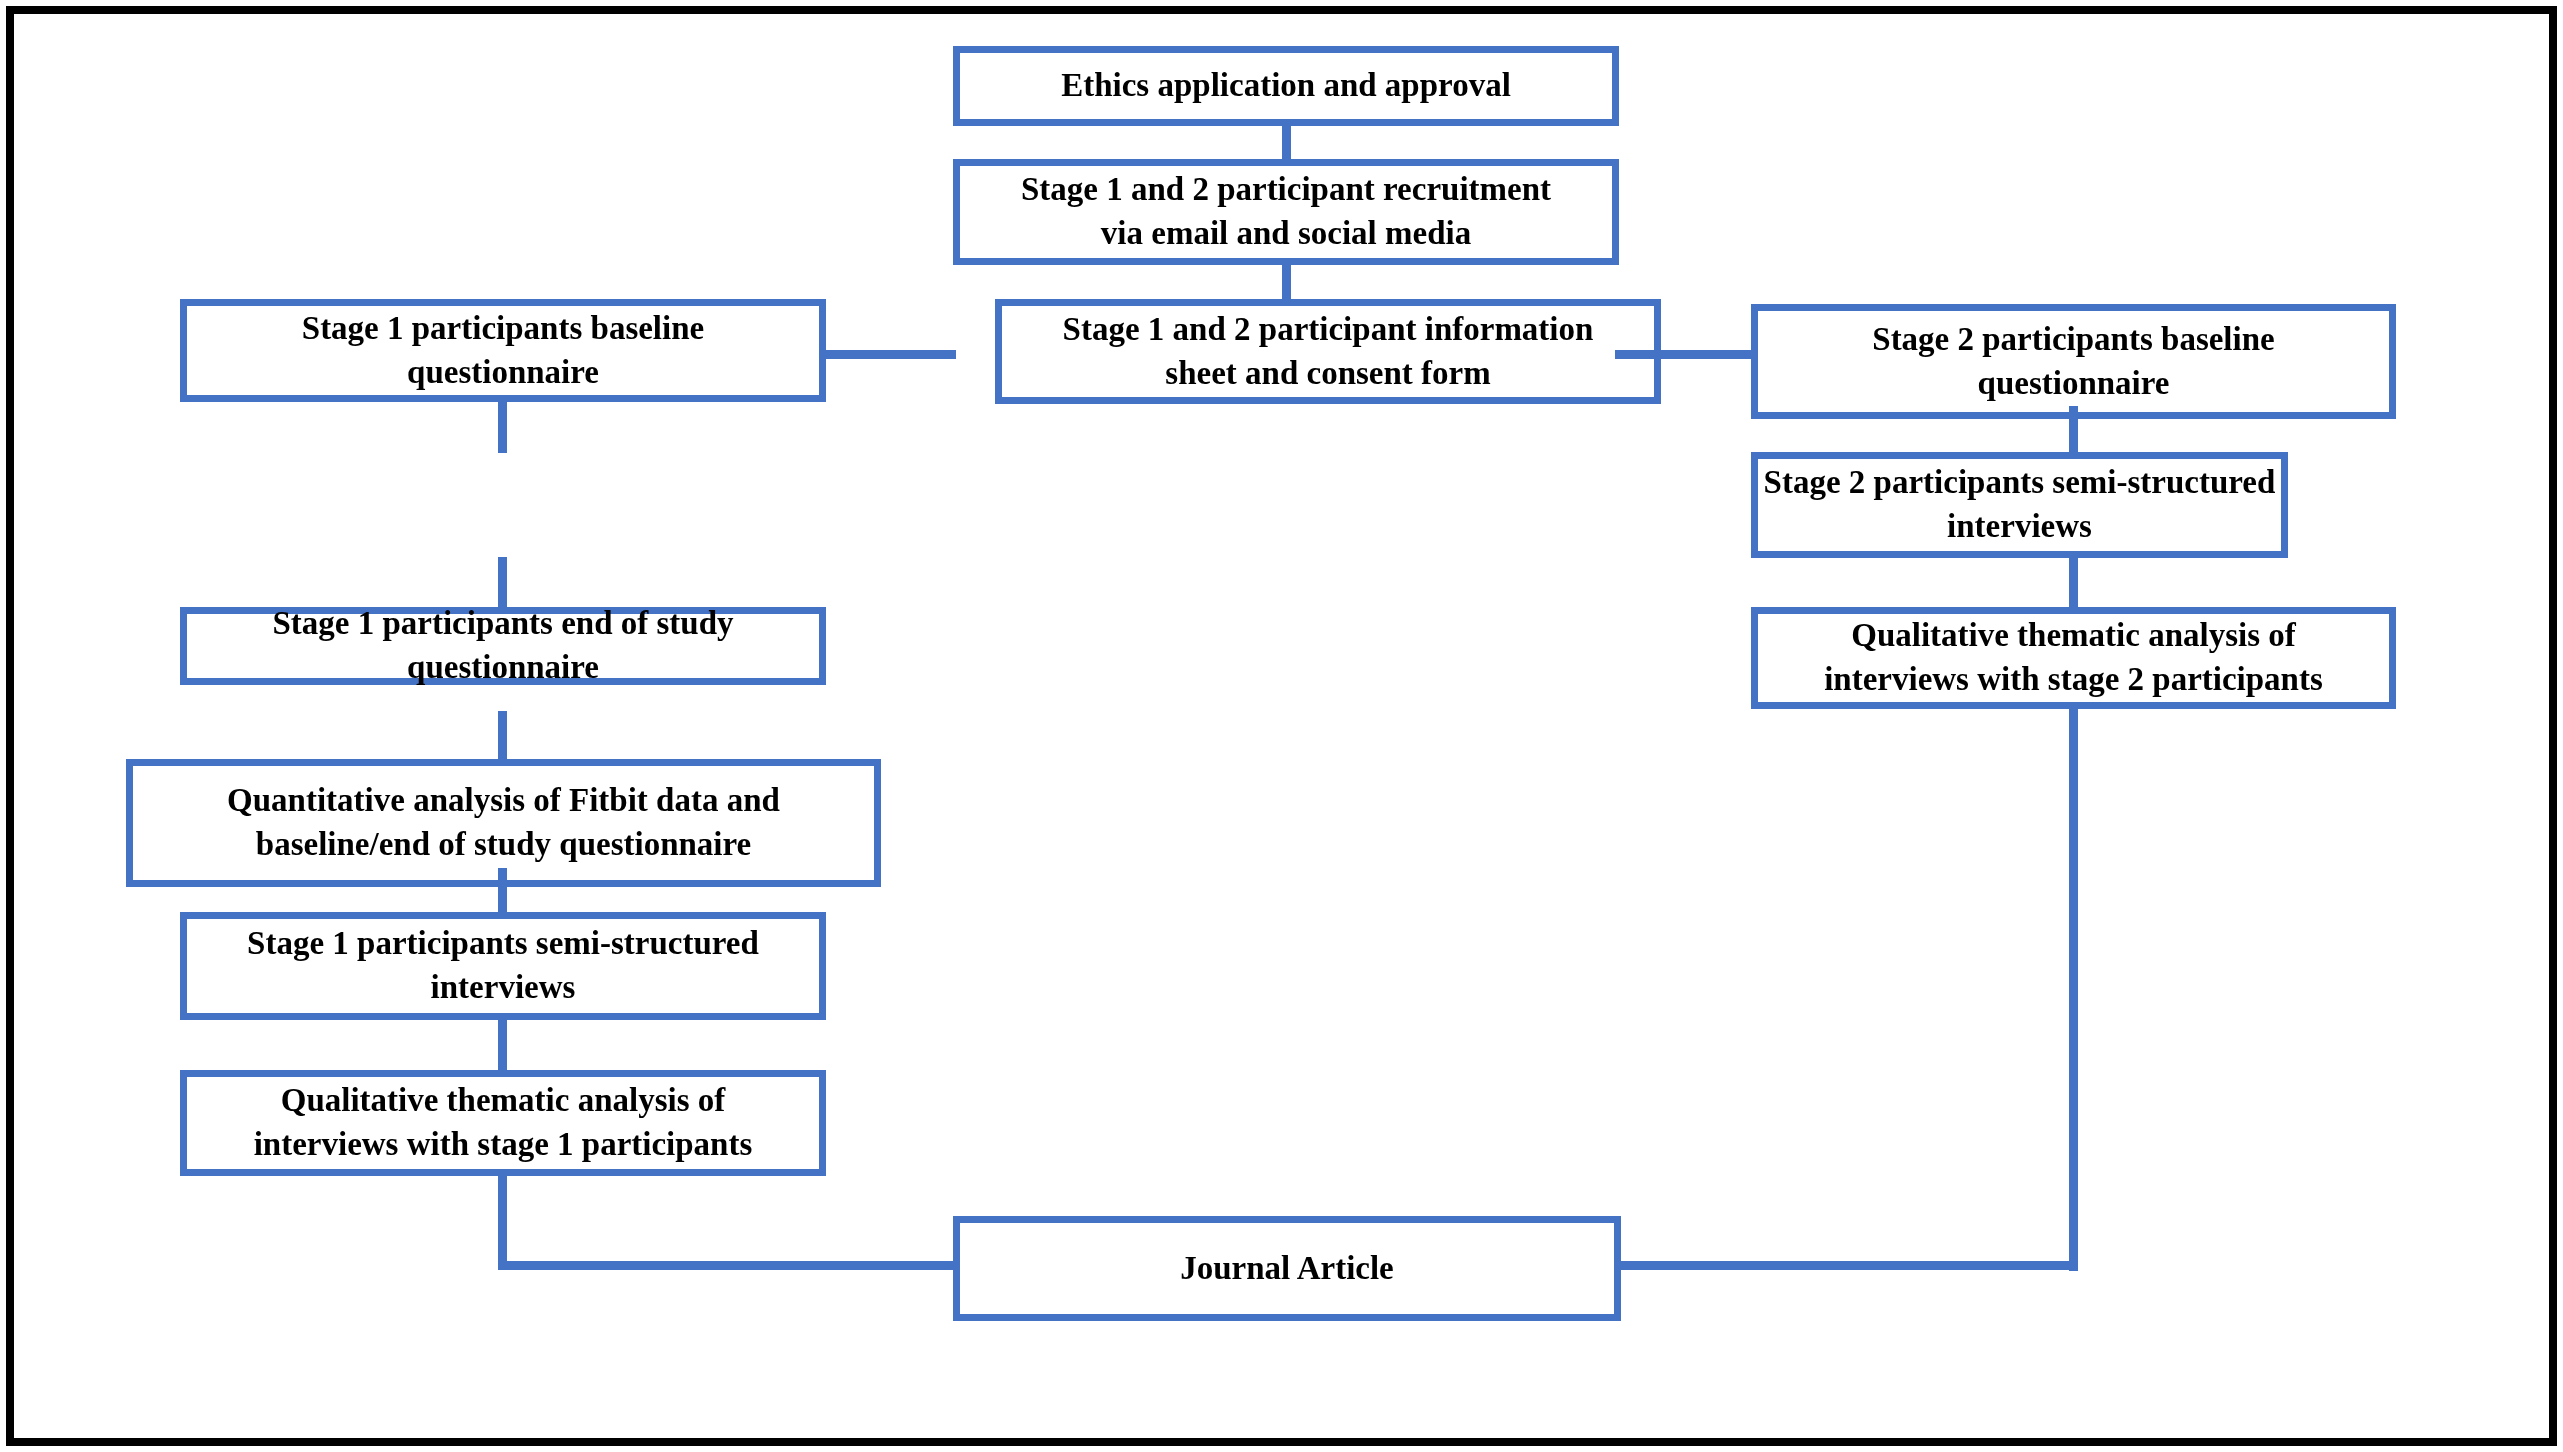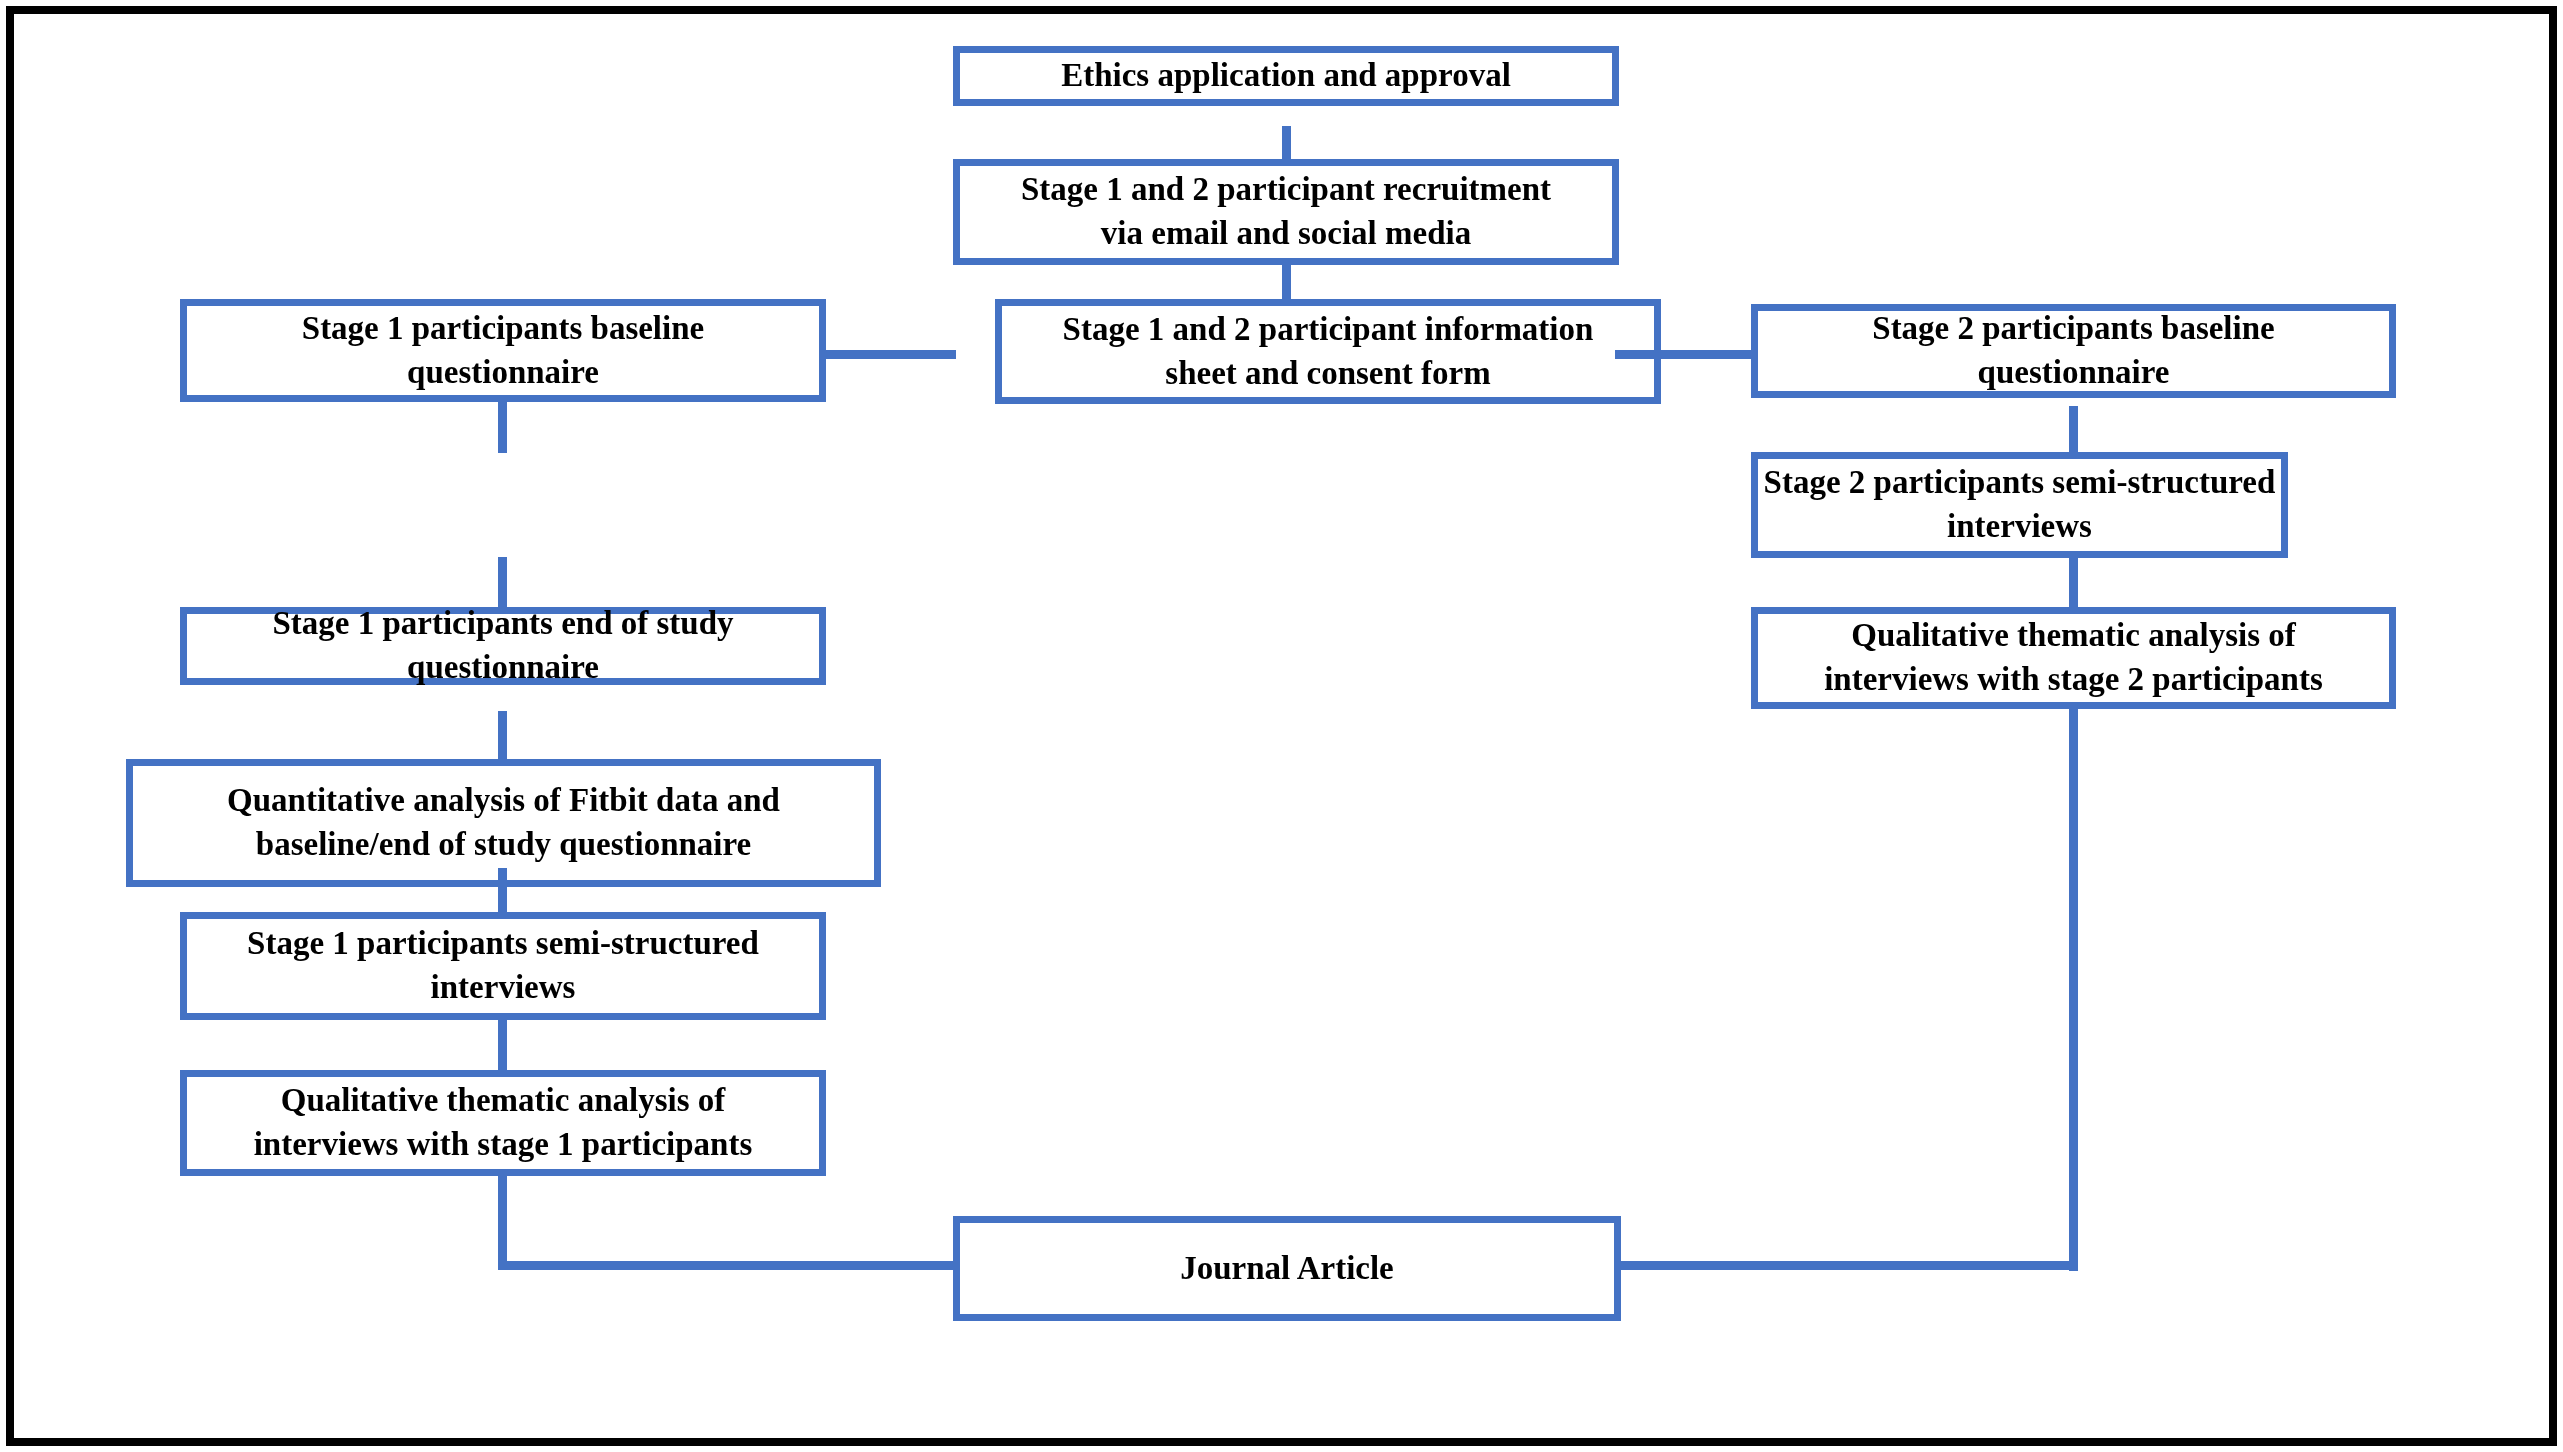--- a/index.html
+++ b/index.html
@@ -16,35 +16,35 @@
     position:absolute; box-sizing:border-box;
     border:7.9px solid var(--blue); background:#ffffff;
     display:flex; align-items:center; justify-content:center;
     text-align:center; color:#000000; font-weight:bold;
     font-size:33px; line-height:1.32;
   }
   .lbl { white-space:pre-line; width:100%; }
   .line { position:absolute; background:var(--blue); }
 
   
-  #b-ethics      { left:953px; top:46px;   width:666px; height:60px; }
+  #b-ethics      { left:953px; top:46px;   width:666px; height:80px; }
   #b-recruit     { left:953px; top:159px;  width:666px; height:106px; }
   #b-info        { left:953px; top:299px;  width:666px; height:105px;margin-left:42px; }
   #b-journal     { left:953px; top:1216px; width:668px; height:105px; }
 
   
   #b-s1baseline  { left:180px;  top:299px;  width:646px; height:103px;text-align:center; }
   #b-fitbit      { left:180px;  top:451px;  width:646px; height:107px; }
   #b-s1end       { left:180px;  top:607px;  width:646px; height:78px; }
   #b-quant       { left:126px;  top:759px;  width:755px; height:128px; }
   #b-s1interview { left:180px;  top:912px; width:646px; height:108px; }
   #b-s1qual      { left:180px;  top:1070px; width:646px; height:106px; }
 
   
-  #b-s2baseline  { left:1751px; top:304px;  width:645px; height:94px; }
+  #b-s2baseline  { left:1751px; top:304px;  width:645px; height:115px; }
   #b-s2interview { left:1751px; top:452px;  width:537px; height:106px; }
   #b-s2qual      { left:1751px; top:607px;  width:645px; height:102px; }
 
   
   #c-eth-rec   { left:1282px; top:126px;  width:8.7px;  height:36px; }
   #c-rec-info  { left:1282px; top:263px;  width:8.7px;  height:38px; }
   #c-info-l1   { left:822px; top:350px;  width:134px; height:8.7px; }
   #c-info-r1   { left:1615px; top:350px;  width:139px; height:8.7px; }
   #c-l1-l2     { left:498px;  top:401px;  width:8.7px;  height:52px; }
   #c-l2-l3     { left:498px;  top:557px;  width:8.7px;  height:51px; }

